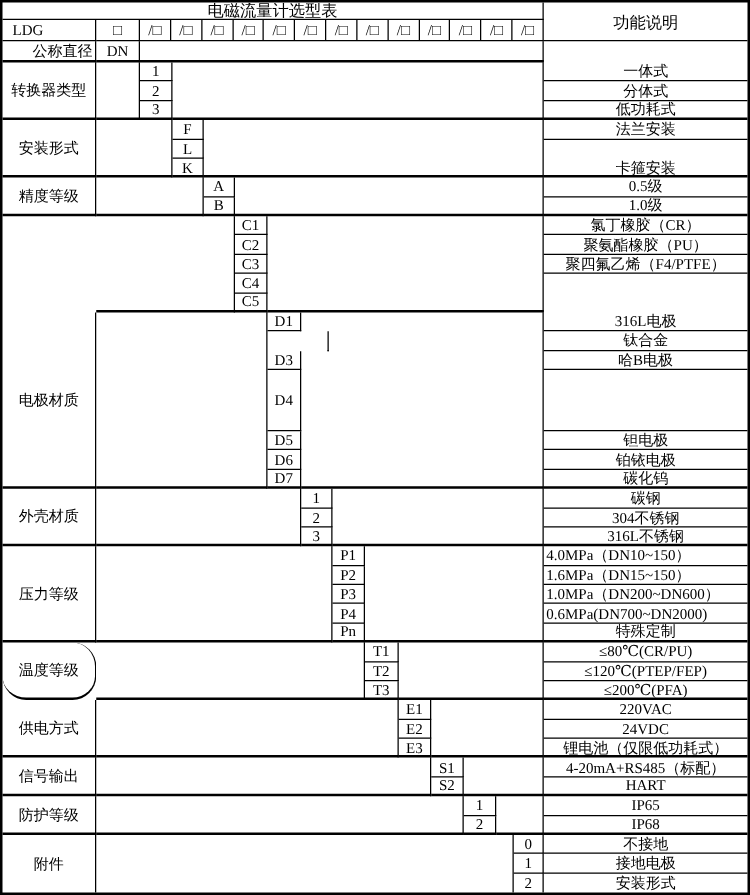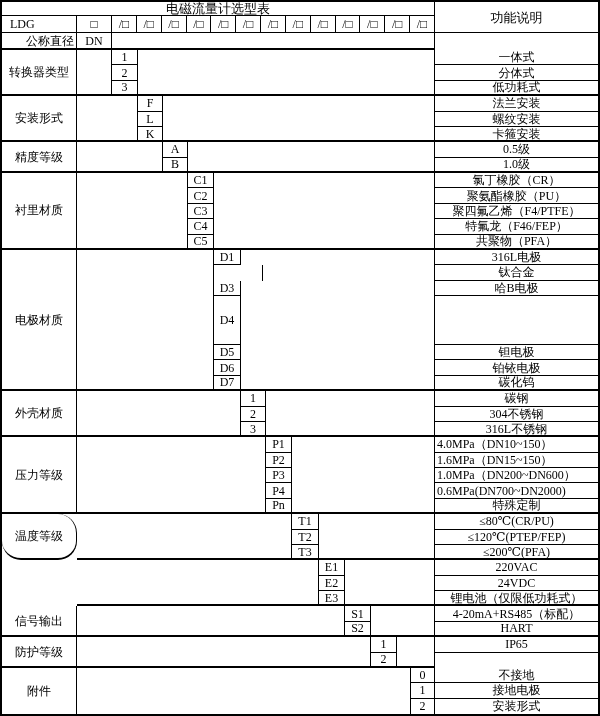--- a/index.html
+++ b/index.html
@@ -76,43 +76,39 @@
     <div class="c" style="grid-area: 5 / 3 / 6 / 4;">2</div>
     <div class="c nr " style="grid-area: 5 / 16 / 6 / 17;">分体式</div>
     <div class="c thick" style="grid-area: 6 / 3 / 7 / 4;">3</div>
     <div class="c nr thick" style="grid-area: 6 / 16 / 7 / 17;">低功耗式</div>
     <div class="c thick" style="grid-area: 4 / 4 / 7 / 16;"></div>
     <div class="c thick" style="grid-area: 7 / 1 / 10 / 2;">安装形式</div>
     <div class="c thick" style="grid-area: 7 / 2 / 10 / 4;"></div>
     <div class="c" style="grid-area: 7 / 4 / 8 / 5;">F</div>
     <div class="c nr " style="grid-area: 7 / 16 / 8 / 17;">法兰安装</div>
     <div class="c" style="grid-area: 8 / 4 / 9 / 5;">L</div>
-    <div class="c nr " style="grid-area: 8 / 16 / 9 / 17;">螺纹安装</div>
     <div class="c thick" style="grid-area: 9 / 4 / 10 / 5;">K</div>
     <div class="c nr thick" style="grid-area: 9 / 16 / 10 / 17;">卡箍安装</div>
     <div class="c thick" style="grid-area: 7 / 5 / 10 / 16;"></div>
     <div class="c thick" style="grid-area: 10 / 1 / 12 / 2;">精度等级</div>
     <div class="c thick" style="grid-area: 10 / 2 / 12 / 5;"></div>
     <div class="c" style="grid-area: 10 / 5 / 11 / 6;">A</div>
     <div class="c nr " style="grid-area: 10 / 16 / 11 / 17;">0.5级</div>
     <div class="c thick" style="grid-area: 11 / 5 / 12 / 6;">B</div>
     <div class="c nr thick" style="grid-area: 11 / 16 / 12 / 17;">1.0级</div>
     <div class="c thick" style="grid-area: 10 / 6 / 12 / 16;"></div>
-    <div class="c thick" style="grid-area: 12 / 1 / 17 / 2;">衬里材质</div>
     <div class="c thick" style="grid-area: 12 / 2 / 17 / 6;"></div>
     <div class="c" style="grid-area: 12 / 6 / 13 / 7;">C1</div>
     <div class="c nr " style="grid-area: 12 / 16 / 13 / 17;">氯丁橡胶（CR）</div>
     <div class="c" style="grid-area: 13 / 6 / 14 / 7;">C2</div>
     <div class="c nr " style="grid-area: 13 / 16 / 14 / 17;">聚氨酯橡胶（PU）</div>
     <div class="c" style="grid-area: 14 / 6 / 15 / 7;">C3</div>
     <div class="c nr " style="grid-area: 14 / 16 / 15 / 17;">聚四氟乙烯（F4/PTFE）</div>
     <div class="c" style="grid-area: 15 / 6 / 16 / 7;">C4</div>
-    <div class="c nr " style="grid-area: 15 / 16 / 16 / 17;">特氟龙（F46/FEP）</div>
     <div class="c thick" style="grid-area: 16 / 6 / 17 / 7;">C5</div>
-    <div class="c nr thick" style="grid-area: 16 / 16 / 17 / 17;">共聚物（PFA）</div>
     <div class="c thick" style="grid-area: 12 / 7 / 17 / 16;"></div>
     <div class="c thick" style="grid-area: 17 / 1 / 24 / 2;">电极材质</div>
     <div class="c thick" style="grid-area: 17 / 2 / 24 / 7;"></div>
     <div class="c" style="grid-area: 17 / 7 / 18 / 8;">D1</div>
     <div class="c nr " style="grid-area: 17 / 16 / 18 / 17;">316L电极</div>
     <div class="c" style="grid-area: 18 / 7 / 19 / 8; margin-left: 48px;">D2</div>
     <div class="c nr " style="grid-area: 18 / 16 / 19 / 17;">钛合金</div>
     <div class="c" style="grid-area: 19 / 7 / 20 / 8;">D3</div>
     <div class="c nr " style="grid-area: 19 / 16 / 20 / 17;">哈B电极</div>
     <div class="c" style="grid-area: 20 / 7 / 21 / 8;">D4</div>
@@ -148,40 +144,42 @@
     <div class="c thick" style="grid-area: 27 / 10 / 32 / 16;"></div>
     <div class="c thick" style="grid-area: 32 / 1 / 35 / 2; border-radius: 19px;">温度等级</div>
     <div class="c thick" style="grid-area: 32 / 2 / 35 / 10;"></div>
     <div class="c" style="grid-area: 32 / 10 / 33 / 11;">T1</div>
     <div class="c nr " style="grid-area: 32 / 16 / 33 / 17;">≤80℃(CR/PU)</div>
     <div class="c" style="grid-area: 33 / 10 / 34 / 11;">T2</div>
     <div class="c nr " style="grid-area: 33 / 16 / 34 / 17;">≤120℃(PTEP/FEP)</div>
     <div class="c thick" style="grid-area: 34 / 10 / 35 / 11;">T3</div>
     <div class="c nr thick" style="grid-area: 34 / 16 / 35 / 17;">≤200℃(PFA)</div>
     <div class="c thick" style="grid-area: 32 / 11 / 35 / 16;"></div>
+    <div class="c thick" style="grid-area: 35 / 1 / 38 / 2;">供电方式</div>
     <div class="c thick" style="grid-area: 35 / 2 / 38 / 11;"></div>
     <div class="c" style="grid-area: 35 / 11 / 36 / 12;">E1</div>
     <div class="c nr " style="grid-area: 35 / 16 / 36 / 17;">220VAC</div>
     <div class="c" style="grid-area: 36 / 11 / 37 / 12;">E2</div>
     <div class="c nr " style="grid-area: 36 / 16 / 37 / 17;">24VDC</div>
     <div class="c thick" style="grid-area: 37 / 11 / 38 / 12;">E3</div>
     <div class="c nr thick" style="grid-area: 37 / 16 / 38 / 17;">锂电池（仅限低功耗式）</div>
     <div class="c thick" style="grid-area: 35 / 12 / 38 / 16;"></div>
     <div class="c thick" style="grid-area: 38 / 1 / 40 / 2;">信号输出</div>
     <div class="c thick" style="grid-area: 38 / 2 / 40 / 12;"></div>
     <div class="c" style="grid-area: 38 / 12 / 39 / 13;">S1</div>
     <div class="c nr " style="grid-area: 38 / 16 / 39 / 17;">4-20mA+RS485（标配）</div>
     <div class="c thick" style="grid-area: 39 / 12 / 40 / 13;">S2</div>
     <div class="c nr thick" style="grid-area: 39 / 16 / 40 / 17;">HART</div>
     <div class="c thick" style="grid-area: 38 / 13 / 40 / 16;"></div>
     <div class="c thick" style="grid-area: 40 / 1 / 42 / 2;">防护等级</div>
     <div class="c thick" style="grid-area: 40 / 2 / 42 / 13;"></div>
     <div class="c" style="grid-area: 40 / 13 / 41 / 14;">1</div>
     <div class="c nr " style="grid-area: 40 / 16 / 41 / 17;">IP65</div>
     <div class="c thick" style="grid-area: 41 / 13 / 42 / 14;">2</div>
+    <div class="c nr thick" style="grid-area: 41 / 16 / 42 / 17;">IP68</div>
     <div class="c thick" style="grid-area: 40 / 14 / 42 / 16;"></div>
     <div class="c nb" style="grid-area: 42 / 1 / 45 / 2;">附件</div>
     <div class="c nb" style="grid-area: 42 / 2 / 45 / 15;"></div>
     <div class="c" style="grid-area: 42 / 15 / 43 / 16;">0</div>
     <div class="c nr " style="grid-area: 42 / 16 / 43 / 17;">不接地</div>
     <div class="c" style="grid-area: 43 / 15 / 44 / 16;">1</div>
     <div class="c nr " style="grid-area: 43 / 16 / 44 / 17;">接地电极</div>
     <div class="c nb" style="grid-area: 44 / 15 / 45 / 16;">2</div>
     <div class="c nr nb" style="grid-area: 44 / 16 / 45 / 17;">安装形式</div>
   </div>

